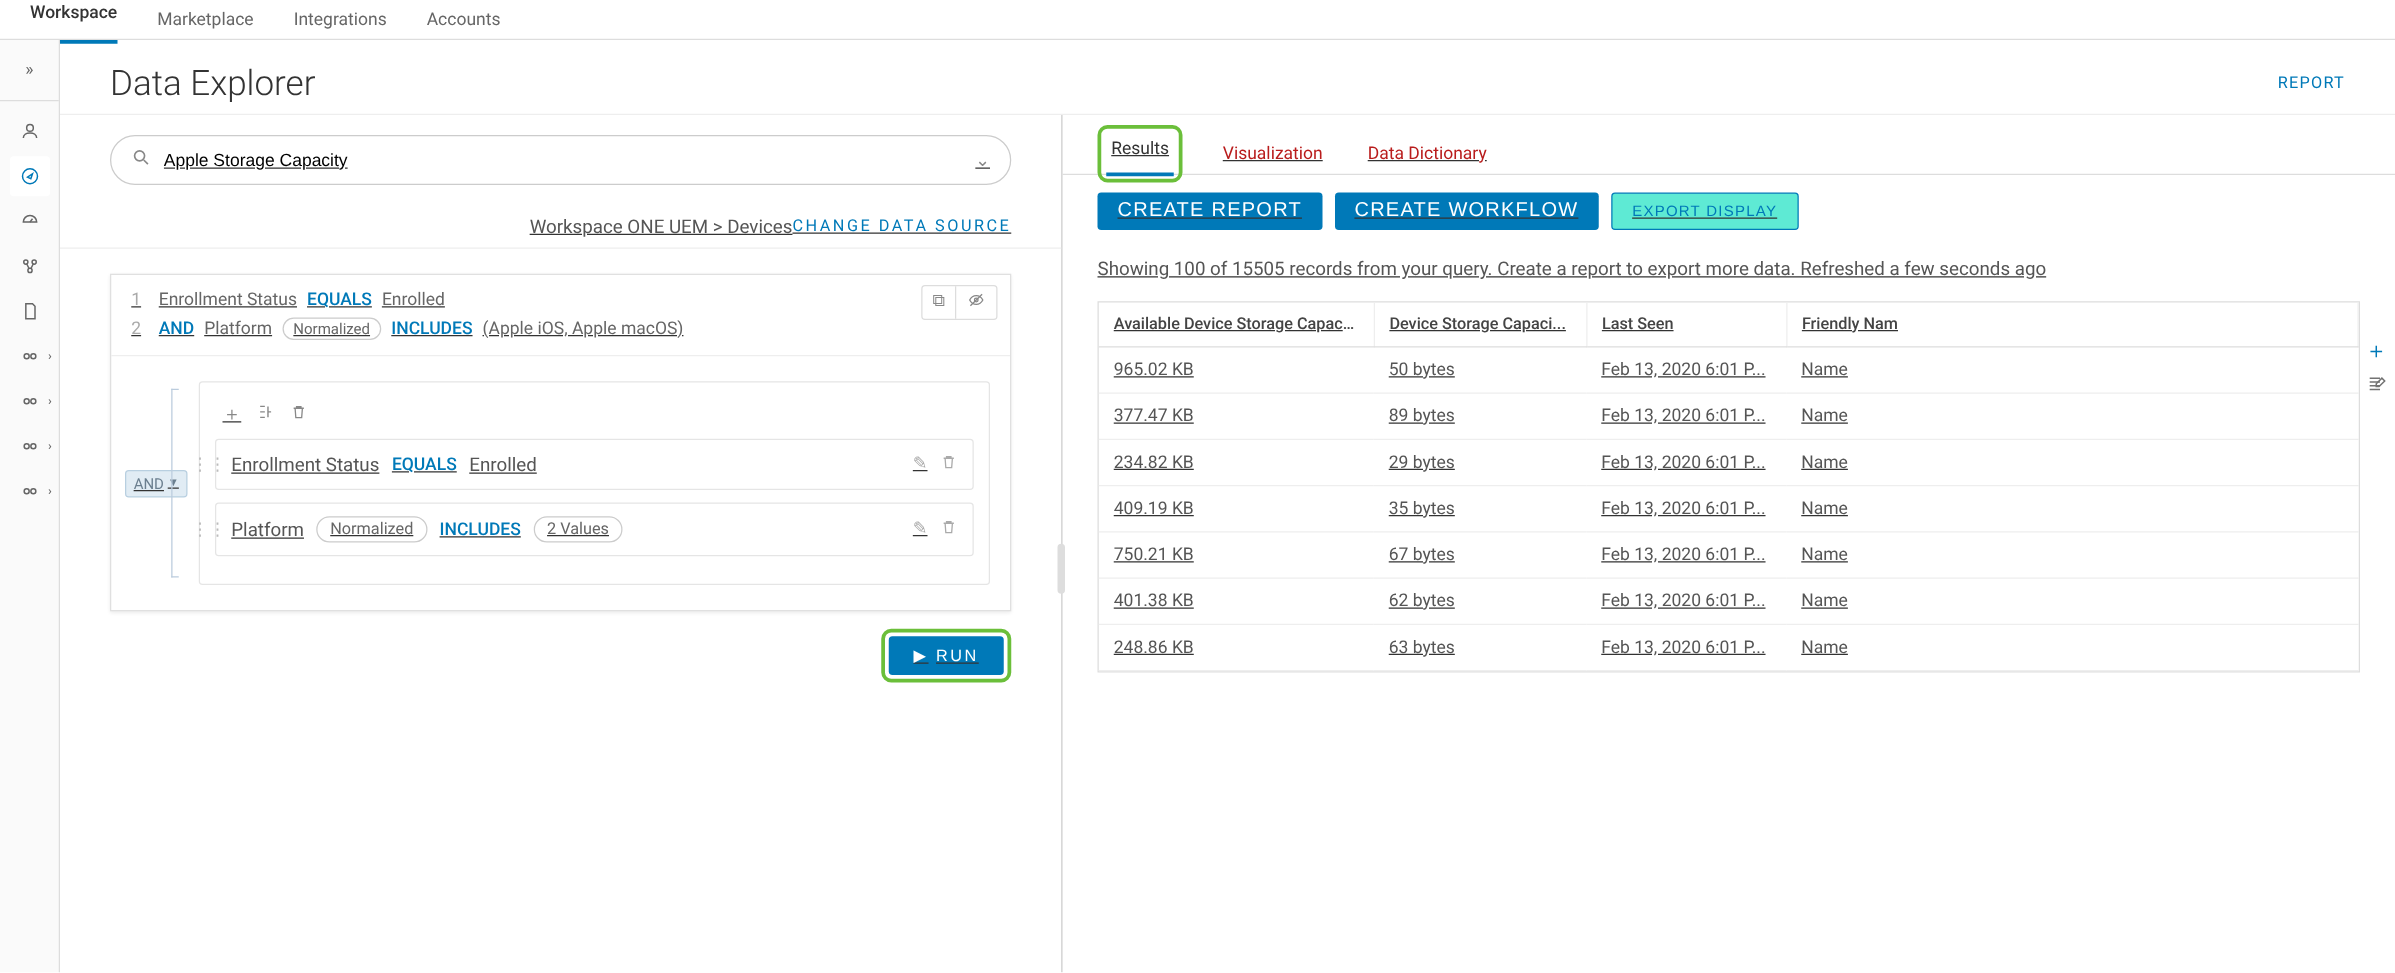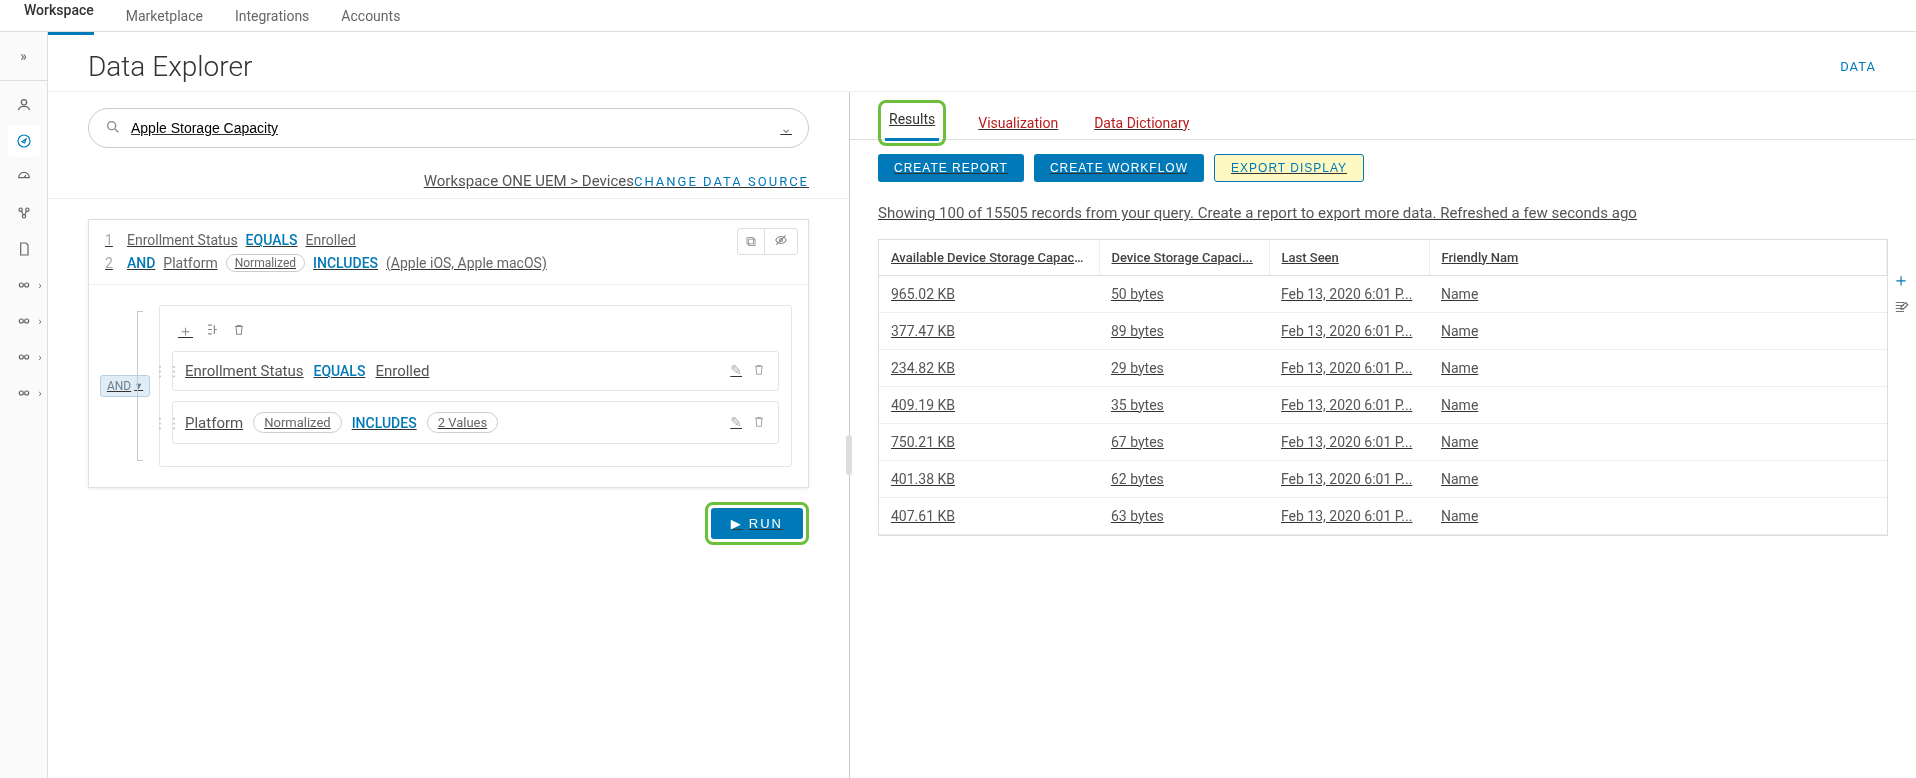--- a/index.html
+++ b/index.html
@@ -52,22 +52,22 @@
 .run-wrap { display: flex; justify-content: flex-end; padding: 14px 40px; }
 .run-btn-border { border: 3px solid #6bbf3a; border-radius: 8px; padding: 3px; }
 .run-btn { background: #0079b8; color: #fff; border: none; padding: 8px 20px; font-size: 13px; letter-spacing: 2px; border-radius: 3px; cursor: pointer; display: flex; align-items: center; gap: 6px; }
 .right-panel { flex: 1; padding: 0 0 0 0; display: flex; flex-direction: column; position:relative; }
 .splitter-handle{ position:absolute; left:-4px; top:50%; width:6px; height:40px; background:#ddd; border-radius:3px; }
 .tabs-row { display: flex; align-items: center; gap: 28px; padding: 14px 14px 0 28px; border-bottom: 1px solid #ddd; height: 48px; }
 .tab-pill-border { border: 3px solid #6bbf3a; border-radius: 8px; padding: 2px 4px; }
 .tab-item { color: #b91c1c; padding: 6px 4px; cursor: pointer; }
 .tab-item.active { color: #333; border-bottom: 3px solid #0079b8; padding-bottom: 11px; }
 .action-row { display: flex; gap: 10px; padding: 14px 28px; }
-.btn-primary { background: #0079b8; color: #fff; border: none; padding: 6px 16px; font-size: 12px; letter-spacing: 1px; border-radius: 3px; cursor: pointer; }
-.btn-outline { background: #fef9c3; color: #0079b8; border: 1px solid #0079b8; padding: 6px 16px; font-size: 12px; letter-spacing: 1px; border-radius: 3px; cursor: pointer; }
+.btn-primary { background: #0079b8; color: #fff; border: none; padding: 6px 16px; font-size: 16px; letter-spacing: 1px; border-radius: 3px; cursor: pointer; }
+.btn-outline { background: #5eead4; color: #0079b8; border: 1px solid #0079b8; padding: 6px 16px; font-size: 12px; letter-spacing: 1px; border-radius: 3px; cursor: pointer; }
 .result-status { padding: 6px 28px 14px 28px; color: #555; font-size: 15px; line-height: 1.5; }
 .table-wrap { margin: 0 28px; border: 1px solid #ddd; }
 .tbl { width: 100%; border-collapse: collapse; table-layout: fixed; }
 .tbl th { text-align: left; font-weight: 500; font-size: 13px; color: #444; padding: 10px 12px; border-right: 1px solid #eee; border-bottom: 1px solid #ddd; overflow: hidden; text-overflow: ellipsis; white-space: nowrap; }
 .tbl td { padding: 10px 12px; font-size: 14px; color: #555; border-bottom: 1px solid #eee; overflow: hidden; text-overflow: ellipsis; white-space: nowrap; }
 .side-actions { position: absolute; right: 6px; top: 176px; display: flex; flex-direction: column; gap: 6px; color: #0079b8; }
 .side-actions span { cursor: pointer; font-size: 18px; }
 .icon-svg { width:16px; height:16px; }
 </style>
 </head>
@@ -141,21 +141,21 @@
           <circle cx="8" cy="12" r="3"></circle>
           <circle cx="16" cy="12" r="3"></circle>
         </svg>
         <span class="caret">›</span>
       </div>
   </div>
 
   <div class="main">
     <div class="page-header">
       <div class="page-title">Data Explorer</div>
-      <div class="reset-link">DATA</div>
+      <div class="reset-link">REPORT</div>
     </div>
 
     <div class="content-split">
       <div class="left-panel">
         <div class="search-wrap">
           <div class="search-box">
             <span><svg class="icon-svg" viewBox="0 0 24 24" fill="none" stroke="#888" stroke-width="2">
                   <circle cx="10" cy="10" r="6"></circle>
                   <path d="M15 15l5 5"></path>
                 </svg></span>
@@ -315,21 +315,21 @@
                   <td>Feb 13, 2020 6:01 P...</td>
                   <td>Name</td>
                 </tr>
                 <tr>
                   <td>401.38 KB</td>
                   <td>62 bytes</td>
                   <td>Feb 13, 2020 6:01 P...</td>
                   <td>Name</td>
                 </tr>
                 <tr>
-                  <td>407.61 KB</td>
+                  <td>248.86 KB</td>
                   <td>63 bytes</td>
                   <td>Feb 13, 2020 6:01 P...</td>
                   <td>Name</td>
                 </tr>
               </tbody>
           </table>
         </div>
 
         <div class="side-actions">
           <span>＋</span>

